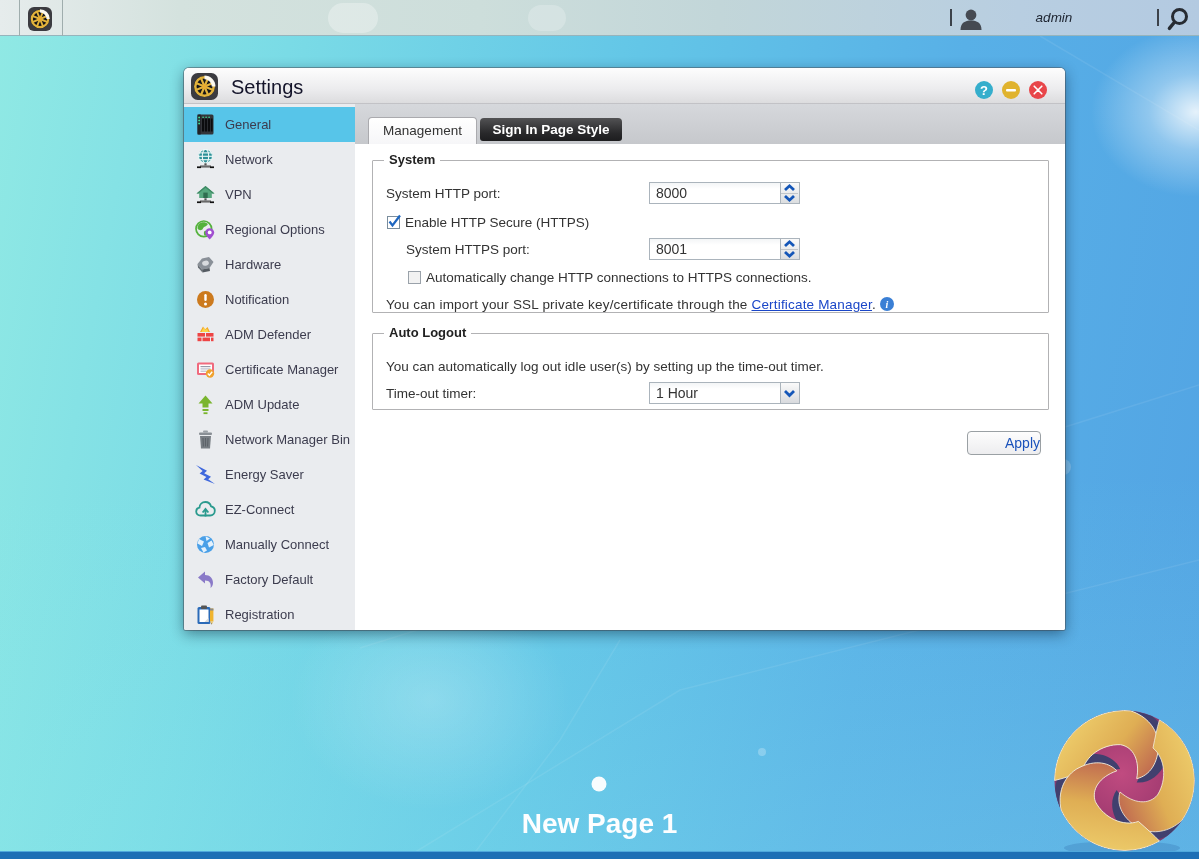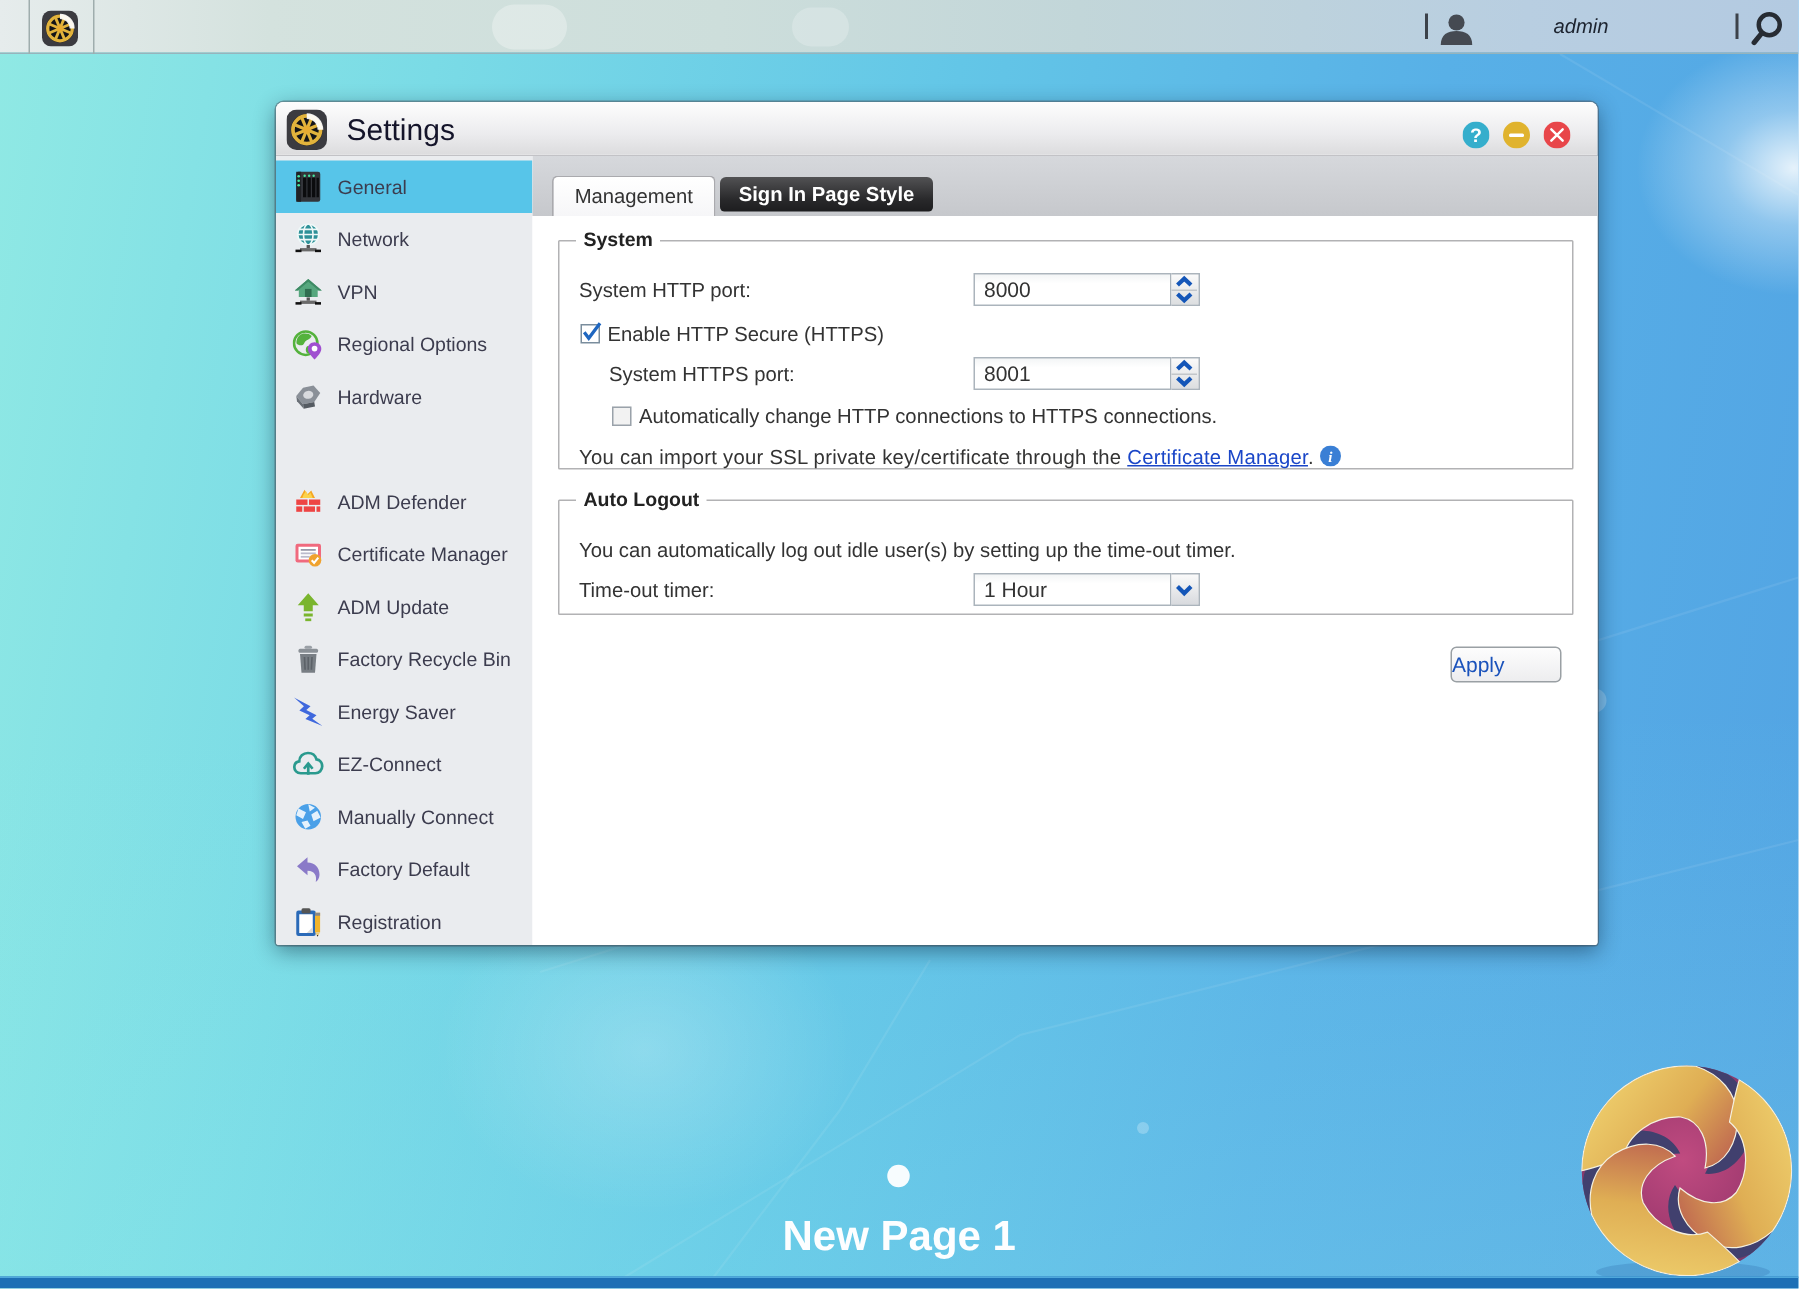--- a/index.html
+++ b/index.html
@@ -46,21 +46,21 @@
 .ftext { position:absolute; font-size:13.5px; color:#333; white-space:nowrap; }
 .inputbox { position:absolute; width:132px; height:22px; border:1px solid #abb4bc;
   background:linear-gradient(#f3f5f6 0%, #ffffff 30%); font-size:14px; color:#333; line-height:20px; padding-left:6px; }
 .spin { position:absolute; width:19px; height:22px; border:1px solid #abb4bc; border-left:none;
   background:linear-gradient(#fafafa,#dcdee0); }
 .spin.two:after { content:""; position:absolute; left:0; top:10px; width:17px; height:1px; background:#c2c6ca; }
 .cb { position:absolute; width:13px; height:13px; border:1px solid #7a8d9d; background:#fff; }
 a.link { color:#1a46c8; }
 #applybtn { position:absolute; left:612px; top:327px; width:74px; height:24px;
   background:linear-gradient(#fdfdfd,#ededef); border:1px solid #9aa0a4; border-radius:4px;
-  text-align:left; line-height:23px; font-size:14px; color:#1a52bb; }
+  text-align:right; line-height:23px; font-size:14px; color:#1a52bb; }
 
 #newpage { position:absolute; left:0; top:808px; width:1199px; text-align:center;
   font-size:28px; font-weight:bold; color:#fdfeff; }
 #bottomstrip { position:absolute; left:0; top:851px; width:1199px; height:8px;
   background:#1d6fb5; border-top:1px solid #4fa8dc; }
 </style>
 </head>
 <body>
 <svg id="bgdeco" viewBox="0 0 1199 859">
   <defs>
@@ -216,20 +216,28 @@
       </div>
       <div class="sbitem" style="top:143px">
         <svg width="21" height="21" viewBox="0 0 21 21">
           <path d="M 2.5 10 L 7 4.5 L 14 3 L 18.5 8 L 14.5 14 L 7 15.5 Z" fill="#8a9098"></path>
           <path d="M 2.5 10 L 7 15.5 L 7.5 18.5 L 3 13.5 Z" fill="#6a7077"></path>
           <path d="M 7 15.5 L 14.5 14 L 15 17 L 7.5 18.5 Z" fill="#555b62"></path>
           <ellipse cx="10.5" cy="9.2" rx="3.4" ry="2.6" fill="#d8dade" transform="rotate(-10 10.5 9.2)"></ellipse>
         </svg>
         <div class="lbl">Hardware</div>
       </div>
+      <div class="sbitem" style="top:178px">
+        <svg width="21" height="21" viewBox="0 0 21 21">
+          <circle cx="10.5" cy="10.5" r="8.5" fill="#cc7a1e"></circle>
+          <rect x="9.3" y="5" width="2.4" height="7" rx="1.2" fill="#fff"></rect>
+          <circle cx="10.5" cy="15" r="1.5" fill="#fff"></circle>
+        </svg>
+        <div class="lbl">Notification</div>
+      </div>
       <div class="sbitem" style="top:213px">
         <svg width="21" height="21" viewBox="0 0 21 21">
           <path d="M 5 8 L 8 2.5 L 10 5.5 L 12.5 3 L 15 8 Z" fill="#f5a623"></path>
           <path d="M 7.5 5.5 L 9 3.5 L 10.5 6 L 12 4.5 L 13.5 8 L 6.5 8 Z" fill="#fbd34c"></path>
           <rect x="2.5" y="9" width="7.5" height="3.6" fill="#ee4444"></rect>
           <rect x="11" y="9" width="7.5" height="3.6" fill="#ee4444"></rect>
           <rect x="2.5" y="13.6" width="4" height="3.6" fill="#ee4444"></rect>
           <rect x="7.5" y="13.6" width="7.5" height="3.6" fill="#ee4444"></rect>
           <rect x="16" y="13.6" width="2.5" height="3.6" fill="#ee4444"></rect>
         </svg>
@@ -255,21 +263,21 @@
         </svg>
         <div class="lbl">ADM Update</div>
       </div>
       <div class="sbitem" style="top:318px">
         <svg width="21" height="21" viewBox="0 0 21 21">
           <rect x="8" y="1.5" width="5" height="2" rx="1" fill="#9aa0a6"></rect>
           <rect x="4" y="3.5" width="13" height="2.6" rx="1" fill="#8a9096"></rect>
           <path d="M 5 7 L 16 7 L 15 19.5 L 6 19.5 Z" fill="#787e84"></path>
           <path d="M 8 9 L 8.4 17.5 M 10.5 9 L 10.5 17.5 M 13 9 L 12.6 17.5" stroke="#5c6268" stroke-width="1.1"></path>
         </svg>
-        <div class="lbl">Factory Recycle Bin</div>
+        <div class="lbl">Network Manager Bin</div>
       </div>
       <div class="sbitem" style="top:353px">
         <svg width="21" height="21" viewBox="0 0 21 21">
           <path d="M 1 1 L 12 6.8 L 9.2 9.3 L 16 12.8 L 13.2 15.2 L 20 20 L 8.6 15.4 L 11.4 12.9 L 4.6 9.6 L 7.6 6.9 Z" fill="#3f68dd"></path>
         </svg>
         <div class="lbl">Energy Saver</div>
       </div>
       <div class="sbitem" style="top:388px">
         <svg width="21" height="21" viewBox="0 0 21 21">
           <path d="M 5.5 16.5 C 2.8 16.5 1.2 14.6 1.2 12.4 C 1.2 10.4 2.6 8.9 4.5 8.6 C 4.5 5.3 7.1 3 10.3 3 C 13 3 15.3 4.7 16 7.3 C 18.2 7.6 19.8 9.4 19.8 11.8 C 19.8 14.4 17.8 16.5 15.2 16.5 Z" fill="none" stroke="#2a9a8e" stroke-width="1.8"></path>

